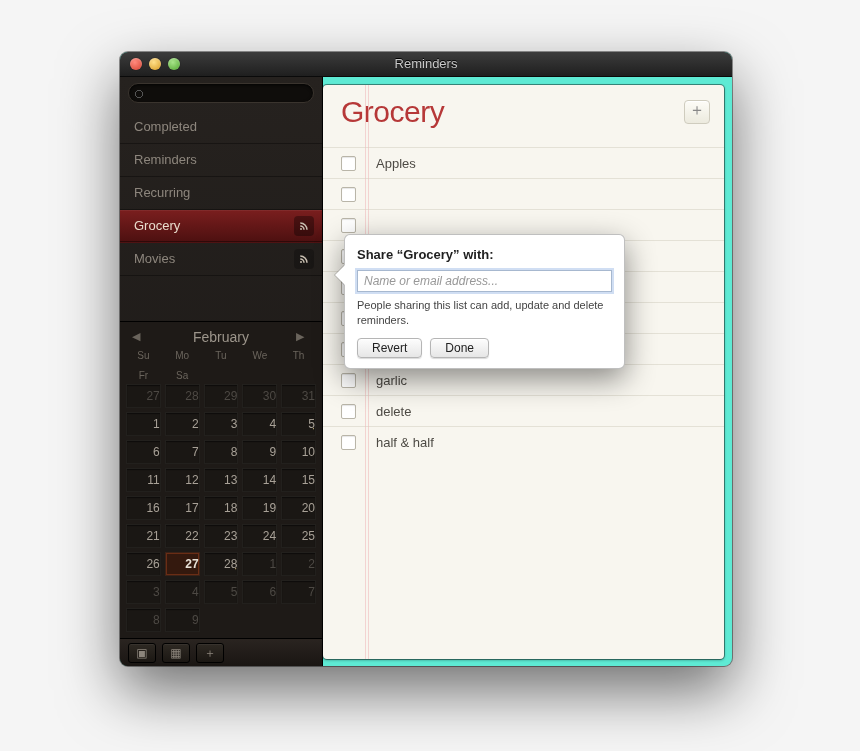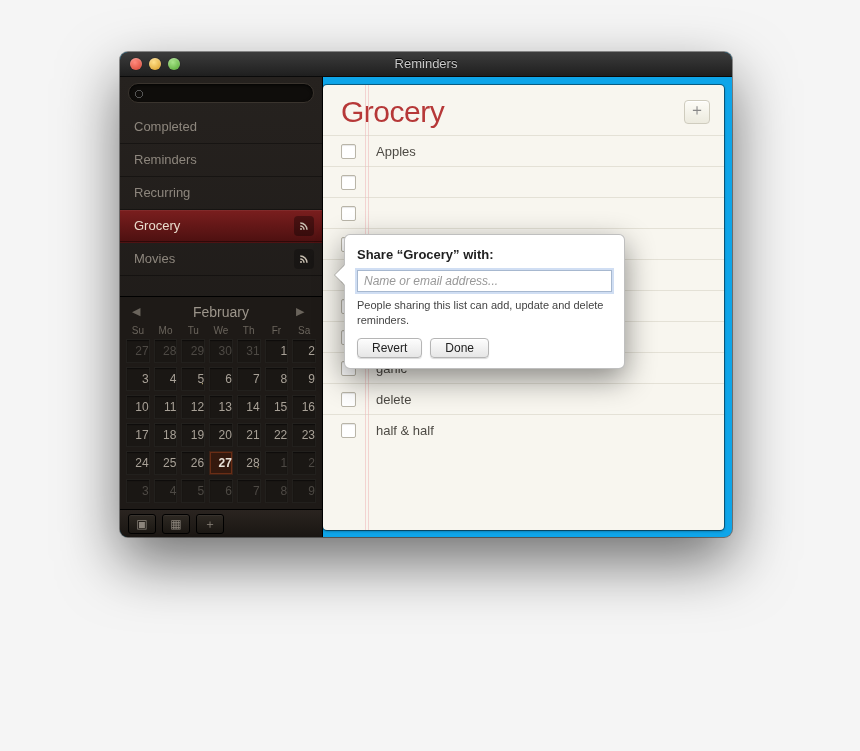--- a/index.html
+++ b/index.html
@@ -5,22 +5,22 @@
   html, body {
     margin: 0; padding: 0;
     width: 860px; height: 751px;
     font-family: "Lucida Grande", "Helvetica Neue", Arial, sans-serif;
     background: #f5f5f5;
     -webkit-font-smoothing: antialiased;
   }
   .window {
     position: absolute;
     left: 120px; top: 52px;
-    width: 612px; height: 485px;
-    background: #0ea5e9;
+    width: 612px; height: 614px;
+    background: #5eead4;
     border-radius: 8px;
     box-shadow: 0 25px 60px rgba(0,0,0,0.55), 0 0 0 1px rgba(0,0,0,0.4);
     overflow: hidden;
   }
   
   .titlebar {
     height: 24px;
     background: linear-gradient(#3c3c3c,#1f1f1f);
     border-bottom: 1px solid #0a0a0a;
     position: relative;
@@ -95,21 +95,21 @@
     display:flex; align-items:center; justify-content:center; position:relative;
     height:18px; margin-bottom:2px;
   }
   .cal-head .month { font-size:14px; color:#9c958b; }
   .cal-arrow {
     position:absolute; top:2px; width:14px; height:14px;
     color:#6a645c; cursor:default;
   }
   .cal-arrow.left{left:6px;} .cal-arrow.right{right:6px;}
   .cal-grid {
-    display:grid; grid-template-columns: repeat(7, 1fr);
+    display:grid; grid-template-columns: repeat(5, 1fr);
     gap:4px;
   }
   .cal-dow, .cal-cell {
     text-align:center; height:22px; line-height:22px;
   }
   .cal-dow { font-size:10px; color:#6a645c; height:16px; line-height:16px; }
   .cal-cell {
     border:1px solid rgba(255,255,255,0.04);
     background:#1a1714;
     color:#a8a197; font-size:12px;
@@ -158,21 +158,21 @@
     color:#b63838; font-family:"Helvetica Neue",Arial,sans-serif;
     font-size:30px; font-weight:400; letter-spacing:-0.5px;
   }
   .add-btn {
     width:24px; height:22px; border-radius:4px;
     background:linear-gradient(#fdfcf7,#eceade);
     border:1px solid #cfccbe;
     box-shadow: inset 0 1px 0 #fff;
     color:#888; font-size:16px; line-height:18px; text-align:center;
   }
-  .items { flex:1; }
+  .items { flex:1;margin-top:12px; }
   .row {
     display:flex; align-items:center;
     height:30px; padding:0 14px 0 18px;
     border-top:1px solid #e4e1d6;
     font-size:13px; color:#4d4a44;
   }
   .chk {
     width:13px; height:13px; border:1px solid #b9b5a8;
     background:#fff; border-radius:2px; margin-right:20px;
     box-shadow: inset 0 1px 1px rgba(0,0,0,0.1);

